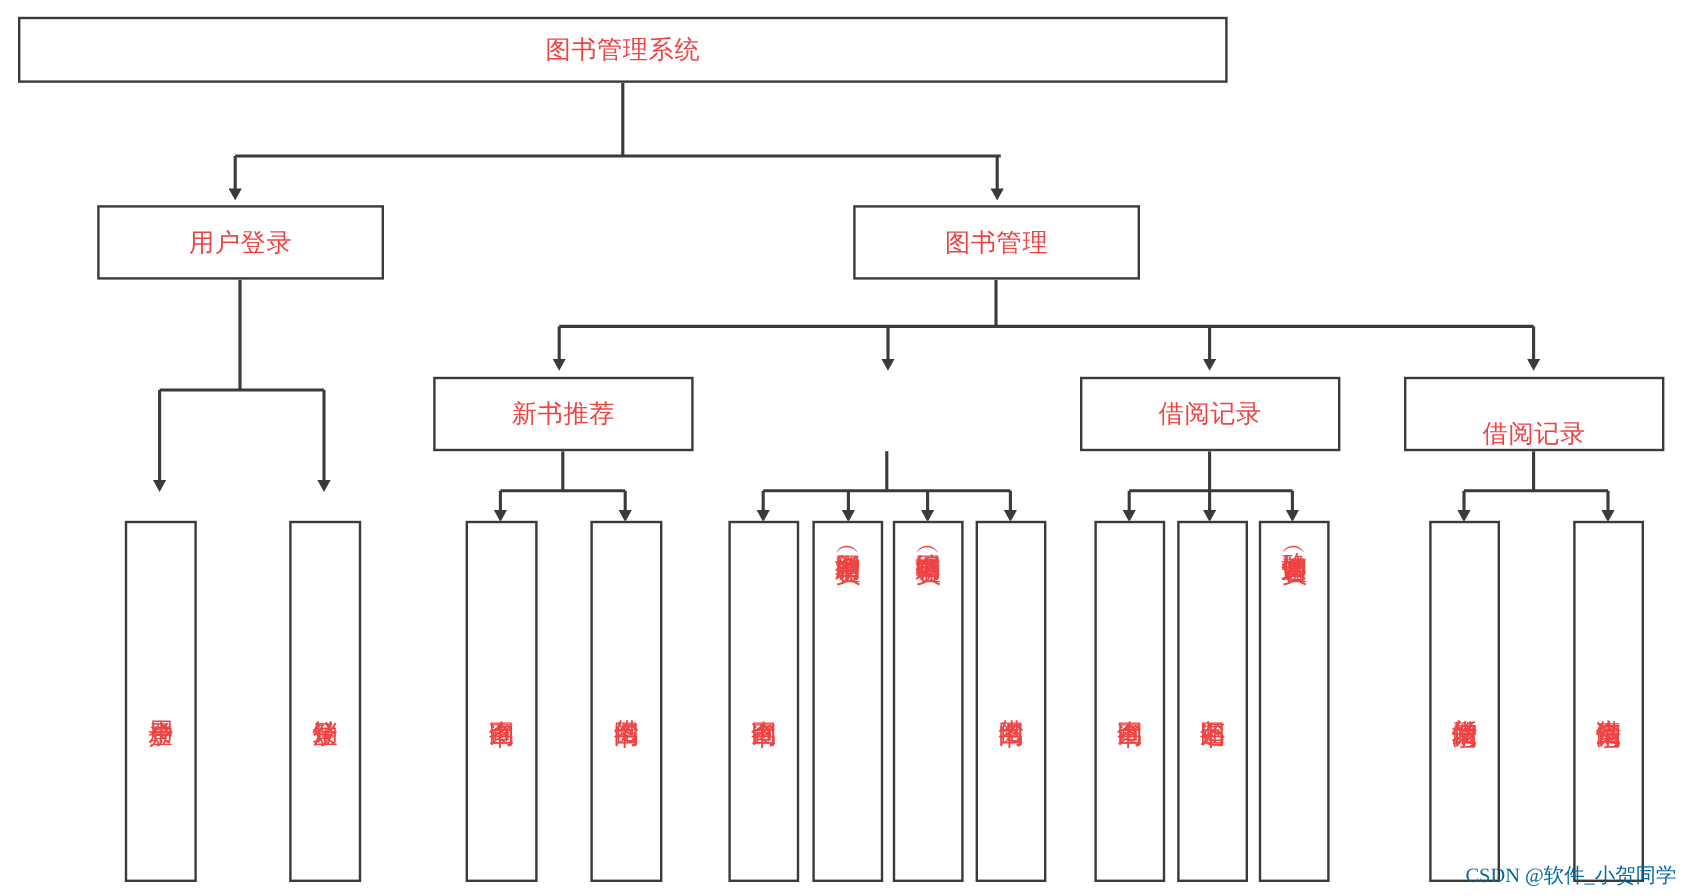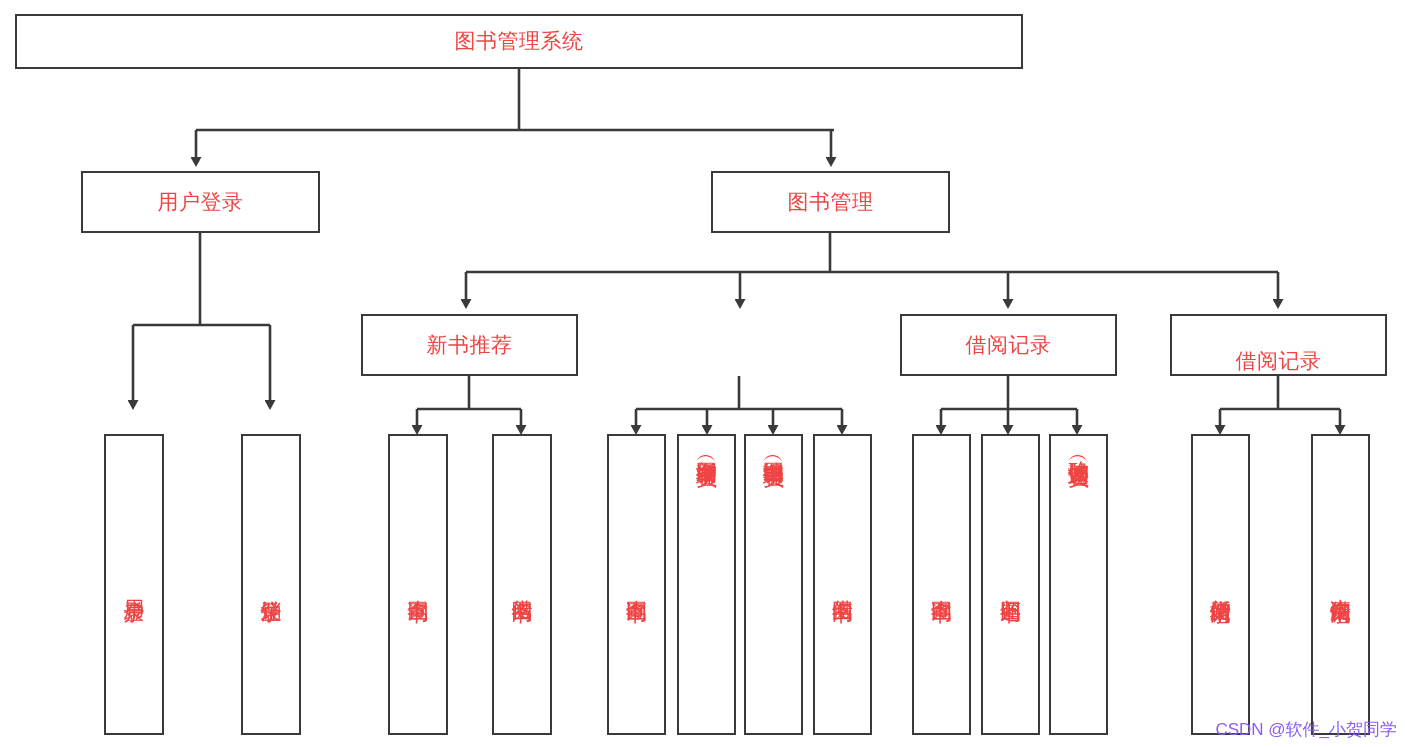--- a/index.html
+++ b/index.html
@@ -60,24 +60,24 @@
   }
   .node.v.mid {
     align-items: center;
     padding-top: 0;
   }
   .watermark {
     position: absolute;
     right: 8px;
     bottom: 6px;
     font-size: 17px;
-    color: #8b5cf6;
+    color: #0369a1;
     z-index: 5;
     white-space: nowrap;
-    font-family: Liberation Sans, sans-serif;
+    font-family: Liberation Serif, serif;
   }
 </style>
 </head>
 <body>
 
 <div id="canvas">
 
   <svg id="wires" viewBox="0 0 1405 747">
     <defs>
       <marker id="arrow" markerWidth="10" markerHeight="11" refX="1" refY="5.5" orient="auto" markerUnits="userSpaceOnUse">

